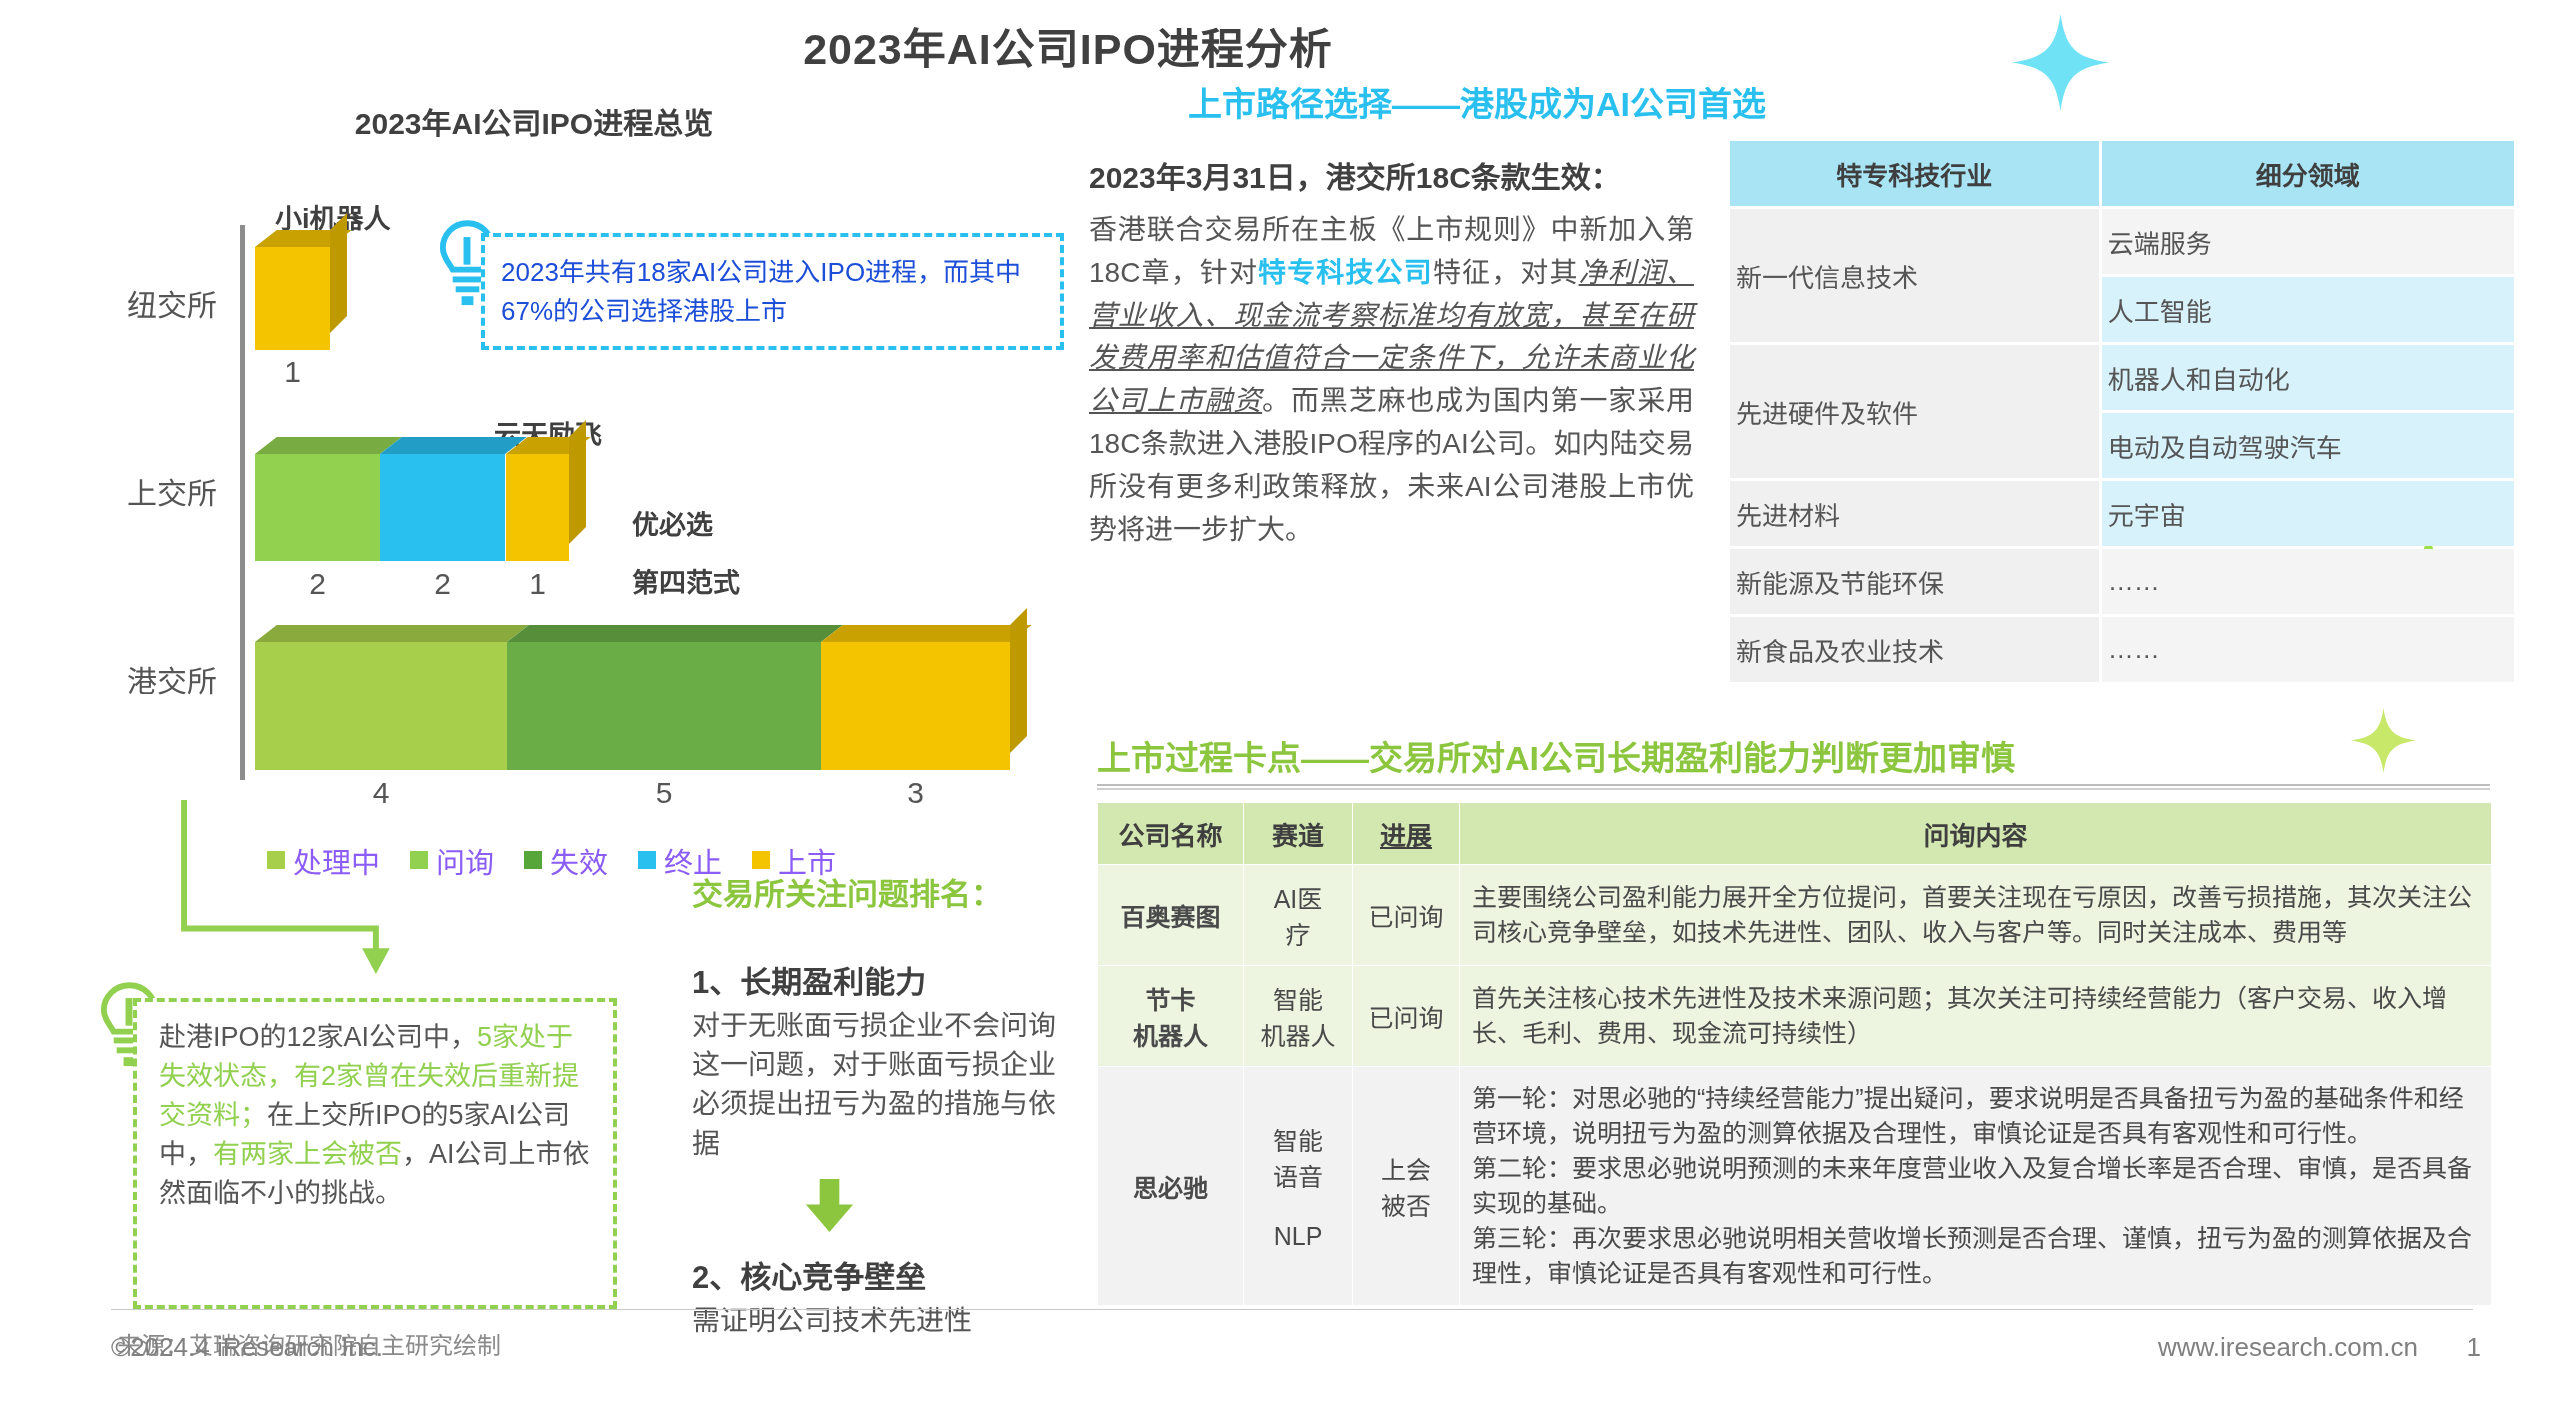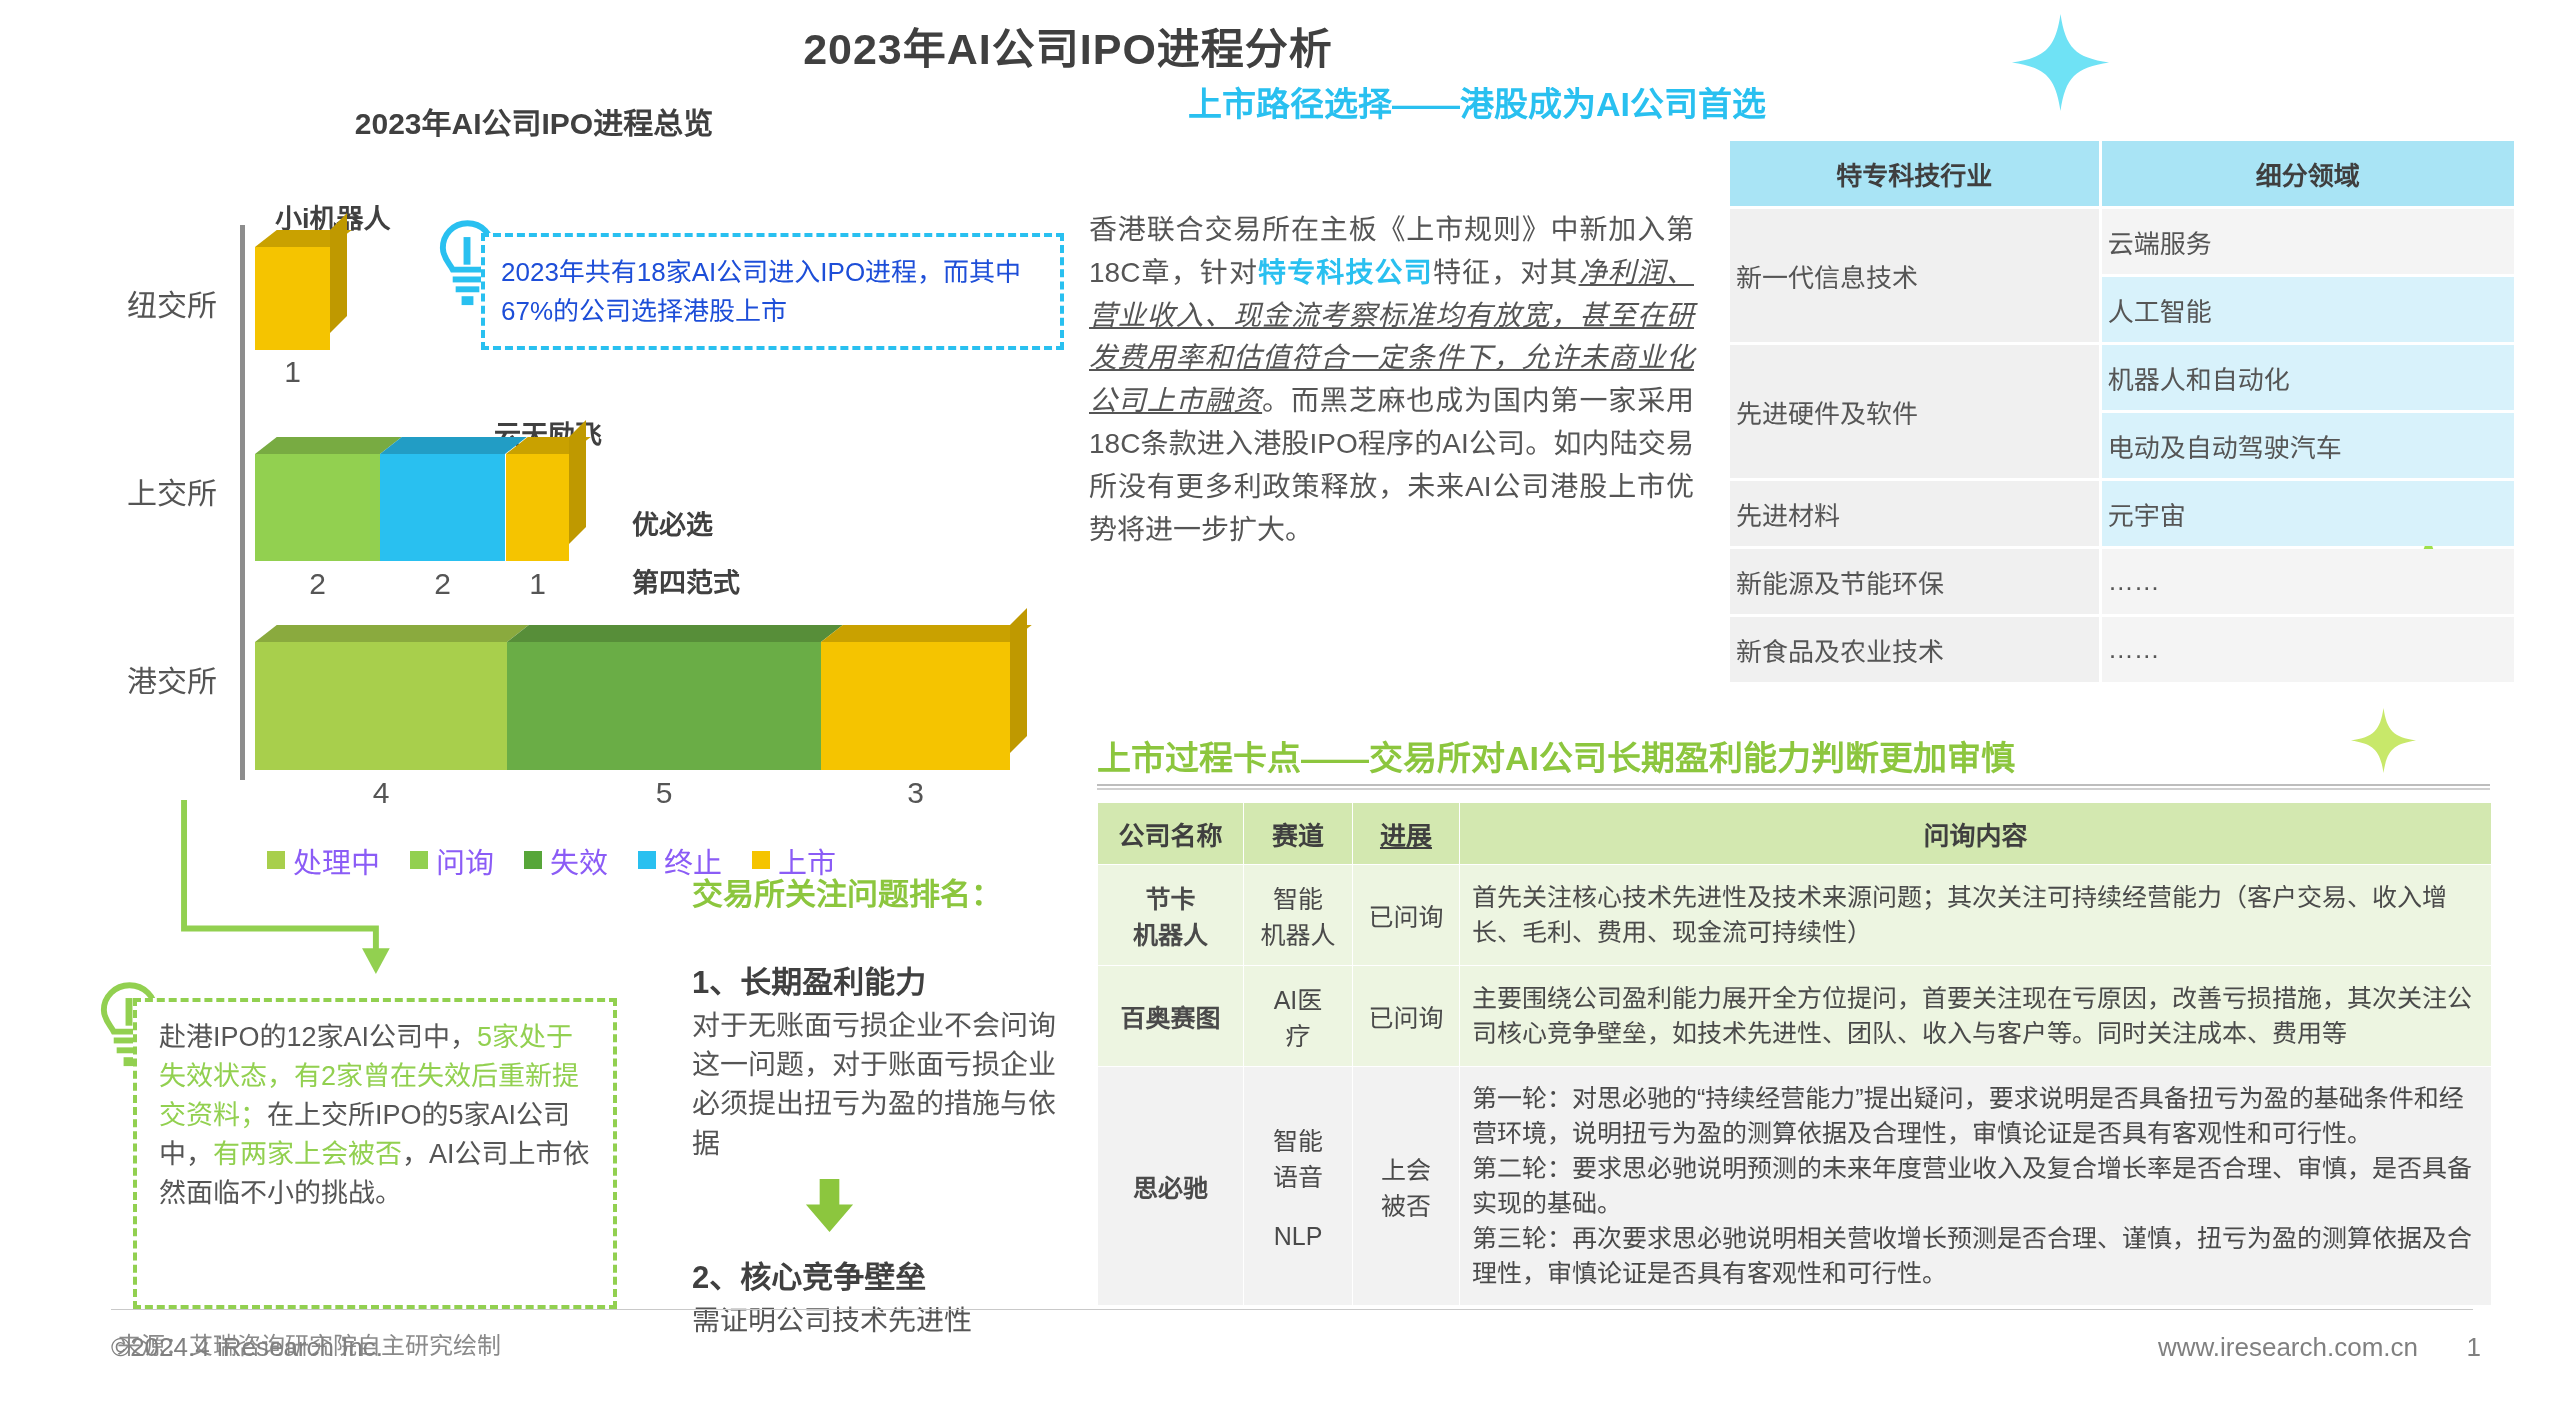--- a/index.html
+++ b/index.html
@@ -307,20 +307,21 @@
   </svg>
 
   <svg class="sparkle" style="left:1294px; top:524px; width:95px; height:95px;" viewBox="0 0 110 110">
     <path d="M55 6 C60 40 70 50 104 55 C70 60 60 70 55 104 C50 70 40 60 6 55 C40 50 50 40 55 6 Z" fill="#9ee04a"></path>
   </svg>
 
   <svg class="sparkle" style="left:1260px; top:704px; width:73px; height:73px;" viewBox="0 0 110 110">
     <path d="M55 6 C60 40 70 50 104 55 C70 60 60 70 55 104 C50 70 40 60 6 55 C40 50 50 40 55 6 Z" fill="#c8e86a"></path>
   </svg>
 
+  <div id="para-date">2023年3月31日，港交所18C条款生效：</div>
 
   <div id="para-body">
     <span>香港联合交易所在主板《上市规则》中新加入第18C章，针对</span><span class="blue">特专科技公司</span><span>特征，对其</span><span class="ital">净利润、营业收入、现金流考察标准均有放宽，甚至在研发费用率和估值符合一定条件下，允许未商业化公司上市融资</span><span>。而黑芝麻也成为国内第一家采用18C条款进入港股IPO程序的AI公司。如内陆交易所没有更多利政策释放，未来AI公司港股上市优势将进一步扩大。</span>
   </div>
 
   <table id="tbl-tech">
     <thead>
       <tr>
         <th>特专科技行业</th>
         <th>细分领域</th>
@@ -362,35 +363,35 @@
   <table id="tbl-q">
     <thead>
       <tr>
         <th style="width:146px;">公司名称</th>
         <th style="width:109px;">赛道</th>
         <th style="width:107px;text-decoration:underline;">进展</th>
         <th>问询内容</th>
       </tr>
     </thead>
     <tbody>
+      <tr class="rA">
+        <td class="name pre" style="white-space: pre-line;">百奥赛图</td>
+        <td class="c pre" style="white-space: pre-line;">AI医
+疗</td>
+        <td class="c">已问询</td>
+        <td class="content">主要围绕公司盈利能力展开全方位提问，首要关注现在亏原因，改善亏损措施，其次关注公司核心竞争壁垒，如技术先进性、团队、收入与客户等。同时关注成本、费用等</td>
+      </tr>
       <tr class="rA">
         <td class="name pre" style="white-space: pre-line;">节卡
 机器人</td>
         <td class="c pre" style="white-space: pre-line;">智能
 机器人</td>
         <td class="c">已问询</td>
         <td class="content">首先关注核心技术先进性及技术来源问题；其次关注可持续经营能力（客户交易、收入增长、毛利、费用、现金流可持续性）</td>
       </tr>
-      <tr class="rA">
-        <td class="name pre" style="white-space: pre-line;">百奥赛图</td>
-        <td class="c pre" style="white-space: pre-line;">AI医
-疗</td>
-        <td class="c">已问询</td>
-        <td class="content">主要围绕公司盈利能力展开全方位提问，首要关注现在亏原因，改善亏损措施，其次关注公司核心竞争壁垒，如技术先进性、团队、收入与客户等。同时关注成本、费用等</td>
-      </tr>
       <tr class="rB">
         <td class="name pre" style="white-space: pre-line;">思必驰</td>
         <td class="c pre" style="white-space: pre-line;">智能
 语音
 
 NLP</td>
         <td class="c pre" style="white-space: pre-line;">上会
 被否</td>
         <td class="content pre" style="white-space: pre-line;">第一轮：对思必驰的“持续经营能力”提出疑问，要求说明是否具备扭亏为盈的基础条件和经营环境，说明扭亏为盈的测算依据及合理性，审慎论证是否具有客观性和可行性。
 第二轮：要求思必驰说明预测的未来年度营业收入及复合增长率是否合理、审慎，是否具备实现的基础。

